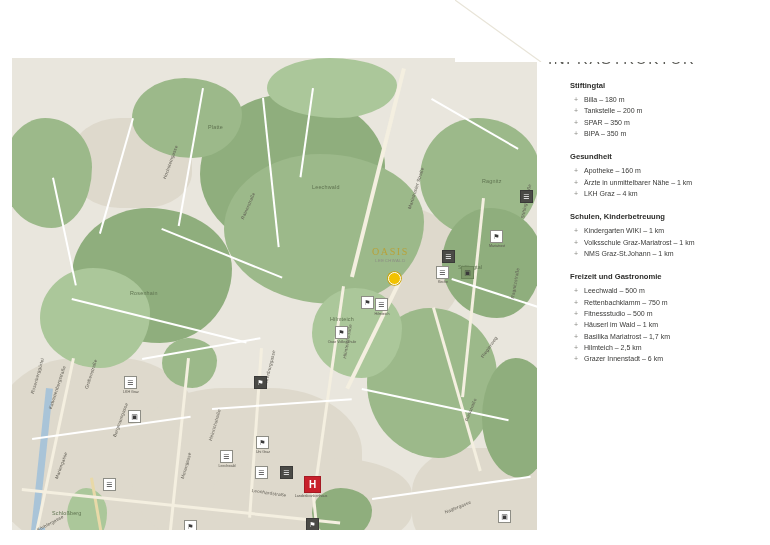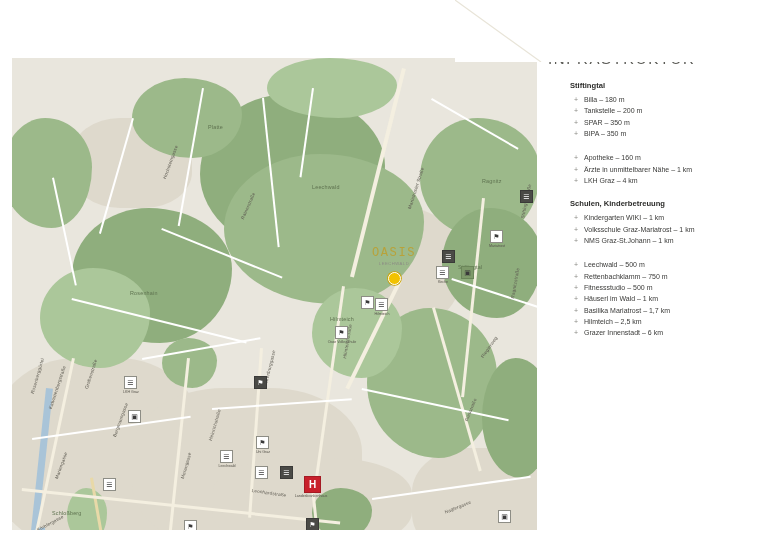--- a/index.html
+++ b/index.html
@@ -133,22 +133,22 @@
     border-radius: 50%;
     border: 1.5px solid #ffffff;
     box-shadow: 0 0 0 0.8px #c9a100;
     z-index: 5;
   }
   #oasis-label {
     position: absolute; left: 360px; top: 188px;
     text-align: center; z-index: 5;
   }
   #oasis-title {
-    font-size: 12px; color: #b8a23a; letter-spacing: 1.6px;
-    font-family: Liberation Mono, monospace;
+    font-size: 10px; color: #b8a23a; letter-spacing: 1.6px;
+    font-family: Liberation Serif, serif;
   }
   #oasis-sub {
     font-size: 4.2px; color: #8b8b84; letter-spacing: 0.5px; margin-top: 1px;
   }
 
   
   #panel {
     position: absolute;
     left: 548px; top: 50px;
     width: 212px;
@@ -324,35 +324,37 @@
         <div class="sec">
           <div class="sec-title">Stiftingtal</div>
           <ul class="sec-list">
             <li><span class="plus">+</span><span>Billa – 180 m</span></li>
             <li><span class="plus">+</span><span>Tankstelle – 200 m</span></li>
             <li><span class="plus">+</span><span>SPAR – 350 m</span></li>
             <li><span class="plus">+</span><span>BIPA – 350 m</span></li>
           </ul>
         </div>
         <div class="sec">
+          <div class="sec-title">Gesundheit</div>
           <ul class="sec-list">
             <li><span class="plus">+</span><span>Apotheke – 160 m</span></li>
             <li><span class="plus">+</span><span>Ärzte in unmittelbarer Nähe – 1 km</span></li>
             <li><span class="plus">+</span><span>LKH Graz – 4 km</span></li>
           </ul>
         </div>
         <div class="sec">
           <div class="sec-title">Schulen, Kinderbetreuung</div>
           <ul class="sec-list">
             <li><span class="plus">+</span><span>Kindergarten WIKI – 1 km</span></li>
             <li><span class="plus">+</span><span>Volksschule Graz-Mariatrost – 1 km</span></li>
             <li><span class="plus">+</span><span>NMS Graz-St.Johann – 1 km</span></li>
           </ul>
         </div>
         <div class="sec">
+          <div class="sec-title">Freizeit und Gastronomie</div>
           <ul class="sec-list">
             <li><span class="plus">+</span><span>Leechwald – 500 m</span></li>
             <li><span class="plus">+</span><span>Rettenbachklamm – 750 m</span></li>
             <li><span class="plus">+</span><span>Fitnessstudio – 500 m</span></li>
             <li><span class="plus">+</span><span>Häuserl im Wald – 1 km</span></li>
             <li><span class="plus">+</span><span>Basilika Mariatrost – 1,7 km</span></li>
             <li><span class="plus">+</span><span>Hilmteich – 2,5 km</span></li>
             <li><span class="plus">+</span><span>Grazer Innenstadt – 6 km</span></li>
           </ul>
         </div>

